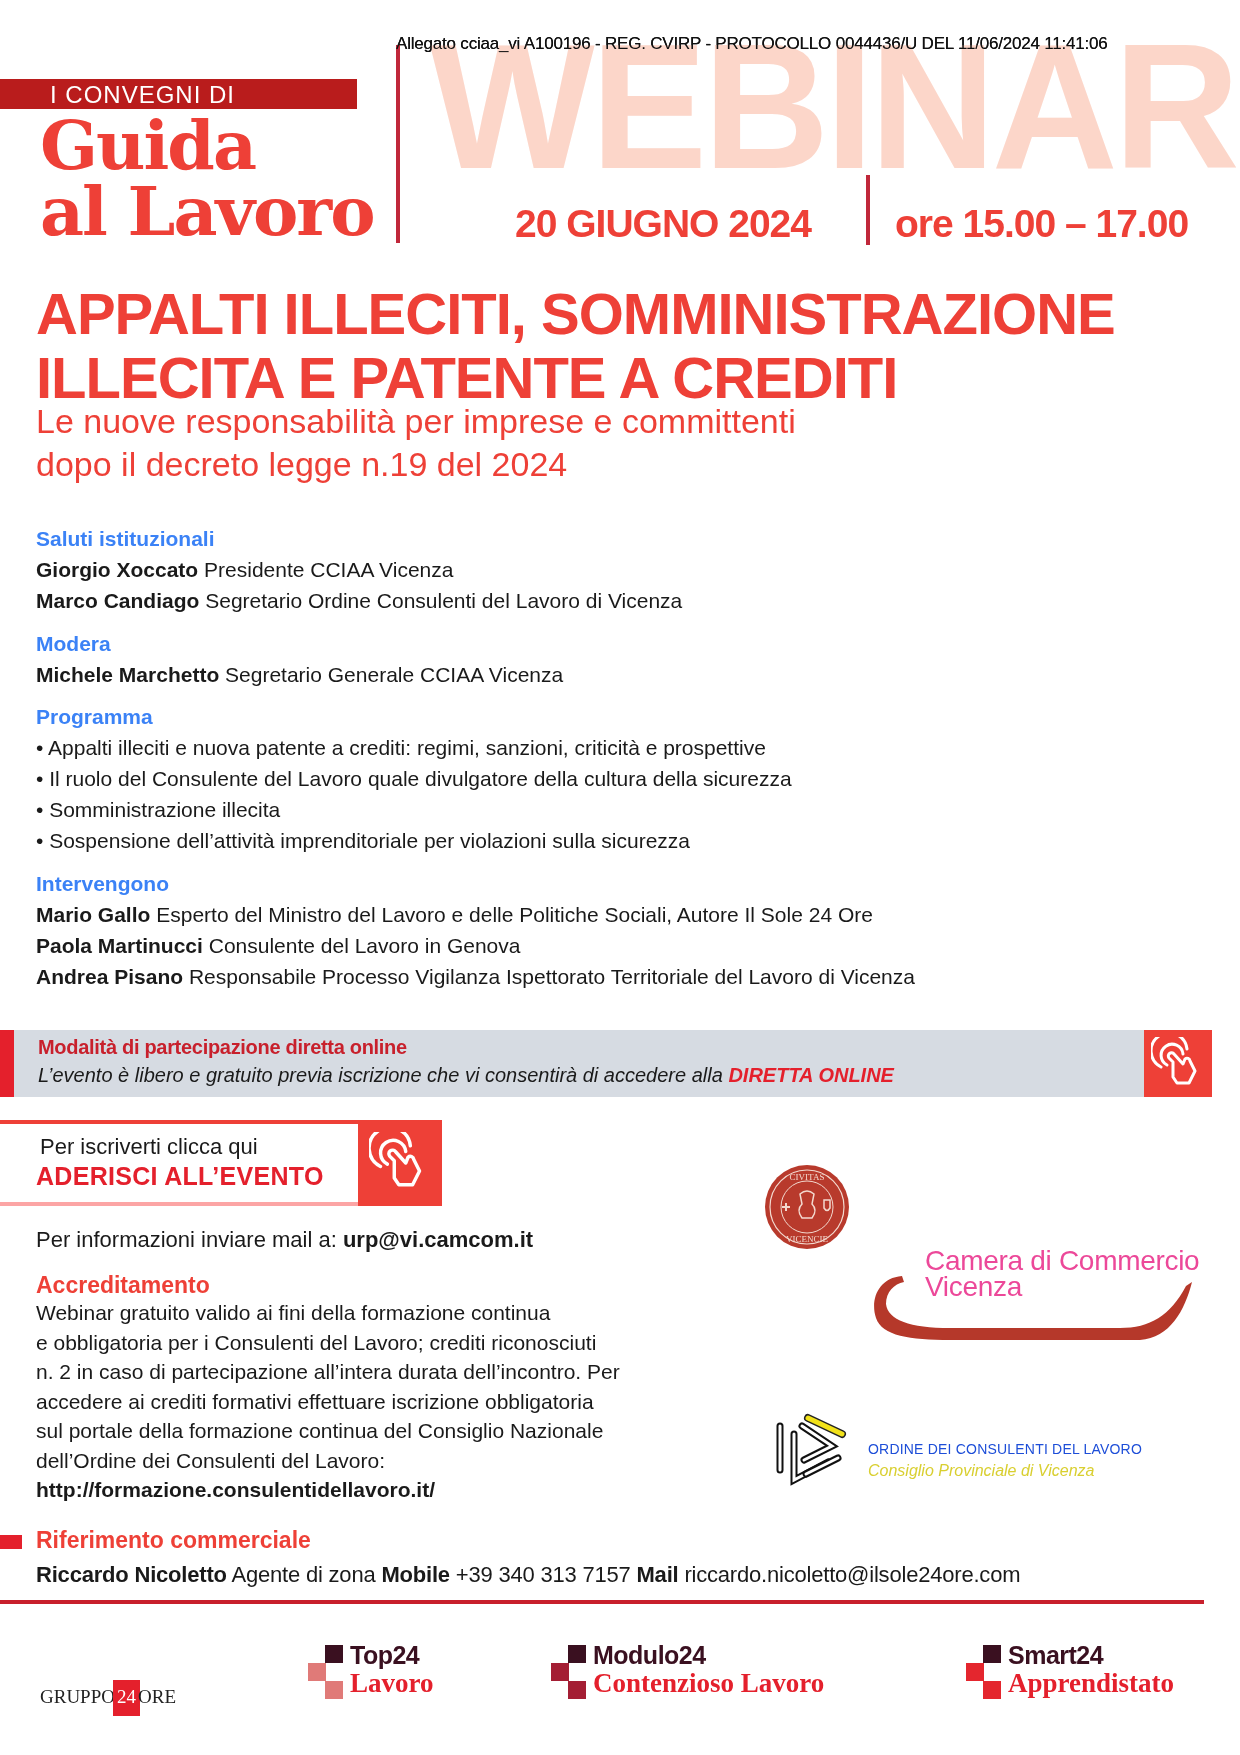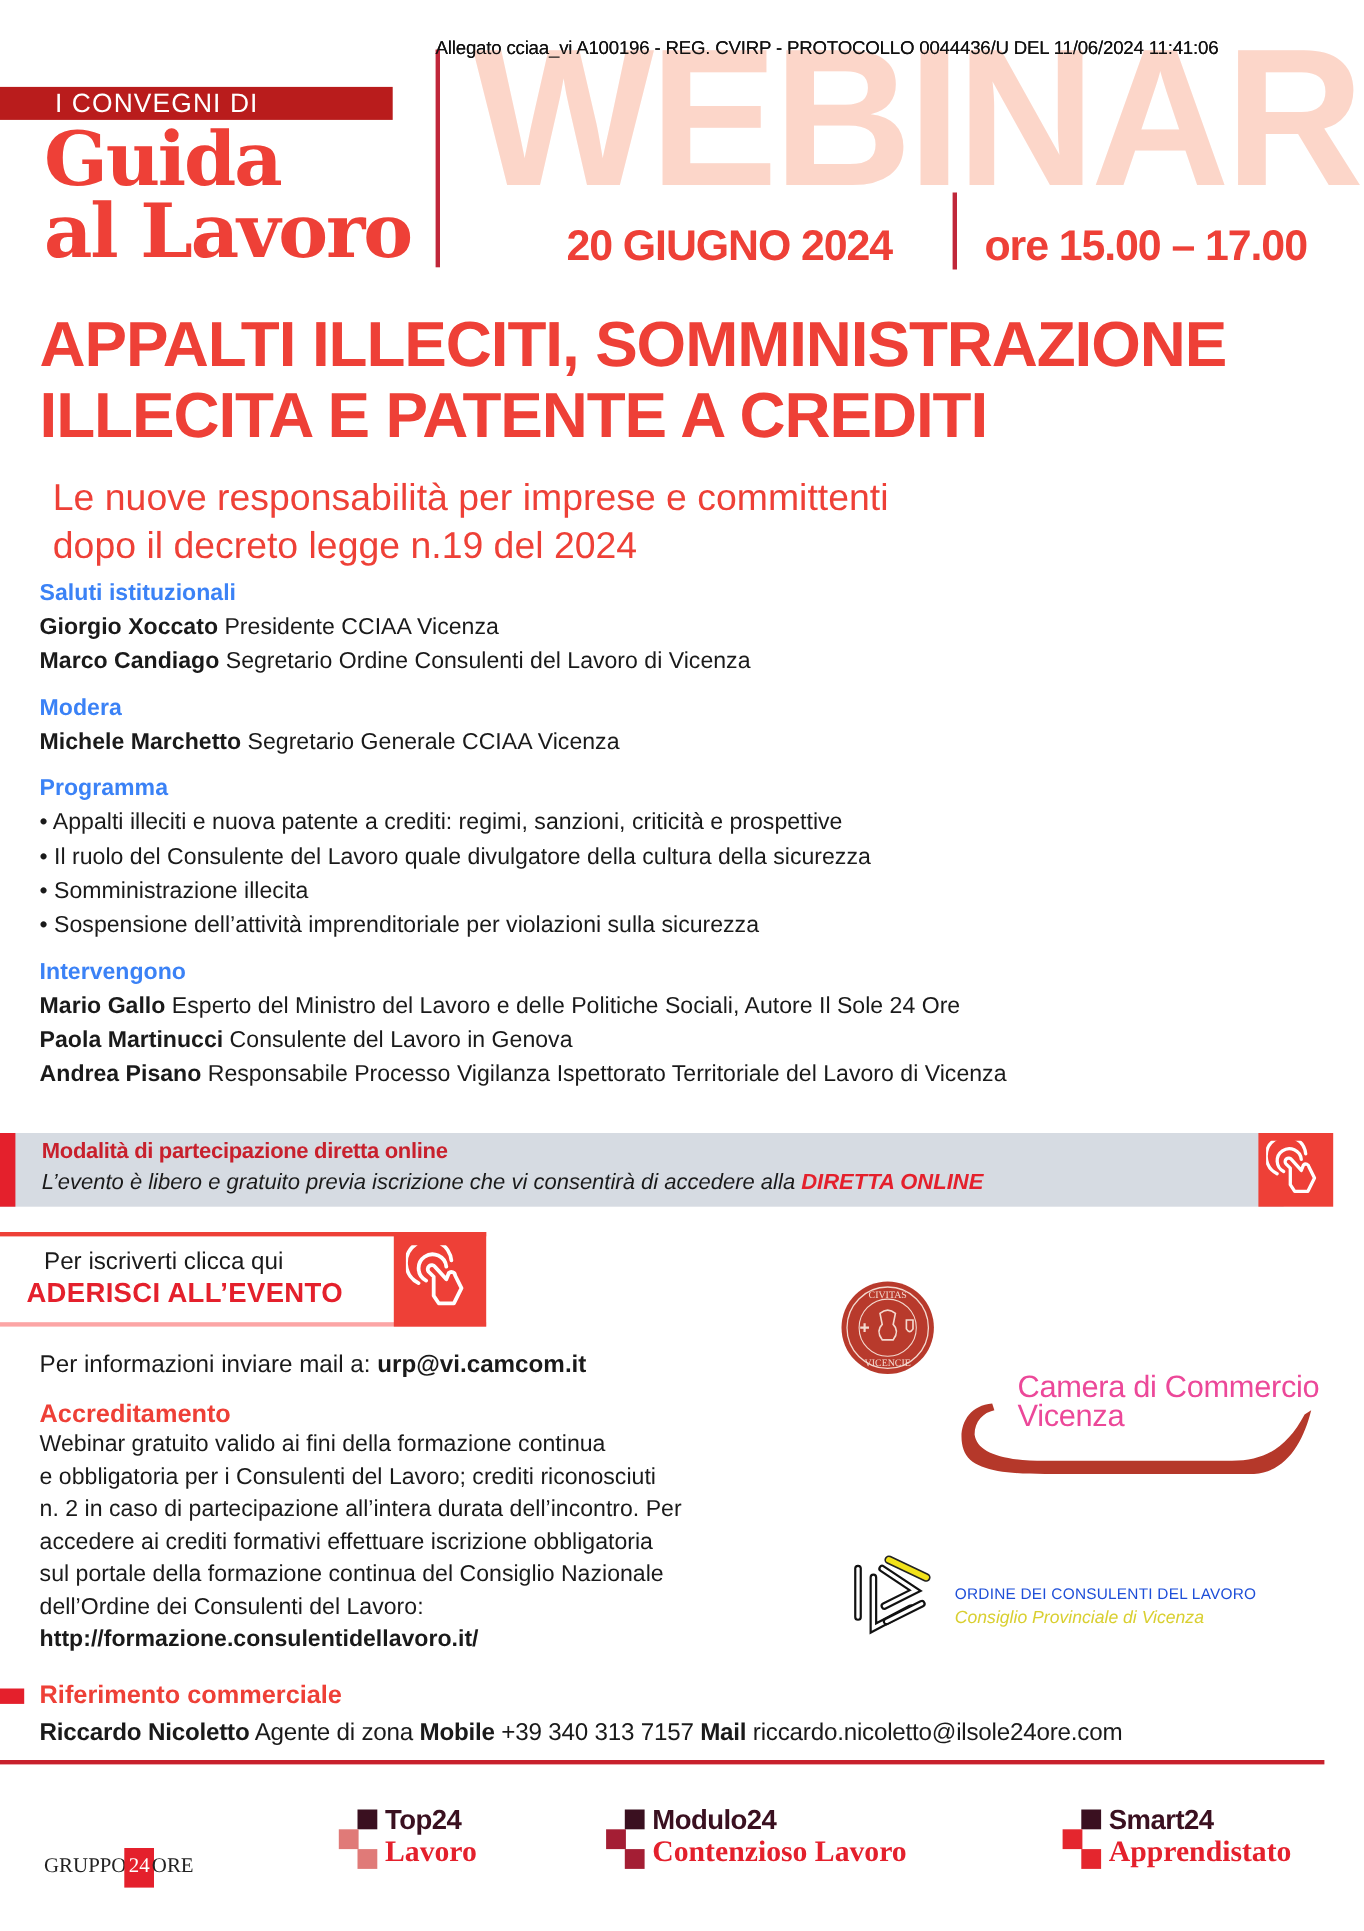--- a/index.html
+++ b/index.html
@@ -11,36 +11,36 @@
   .banner span { position:absolute; left:50px; top:2px; font-size:24px; color:#fff; letter-spacing:1px; font-weight:300; }
   .vline { left:396px; top:45px; width:4px; height:198px; background:#c0273a; }
   .brand { left:40px; top:112px; font-family:"DejaVu Serif", "Liberation Serif", serif; font-weight:bold; color:#ee4037;
            font-size:68px; line-height:66px; letter-spacing:-2px; }
   .webinar { left:430px; top:22px; font-family:"Liberation Sans", sans-serif; font-weight:bold; color:#fcd6c9;
              font-size:178px; line-height:170px; letter-spacing:-4px; transform:scaleX(0.98); transform-origin:left; }
   .date { left:515px; top:202px; font-size:39px; font-weight:bold; color:#ee4037; letter-spacing:-1px; }
   .dsep { left:866px; top:175px; width:4px; height:70px; background:#c0273a; }
   .time { left:895px; top:202px; font-size:39px; font-weight:bold; color:#ee4037; letter-spacing:-1px; }
   .title { left:36px; top:282px; font-size:58px; line-height:64px; font-weight:bold; color:#ee4037; letter-spacing:-1px; }
-  .subtitle { left:36px; top:432px; font-size:34px; line-height:43px; color:#ee4037;margin-left:12px; }
+  .subtitle { left:36px; top:400px; font-size:34px; line-height:43px; color:#ee4037; }
   .sect { left:36px; font-size:21px; color:#1a1a1a; }
   .sect .h { color:#3b82f6; font-weight:bold; font-size:21px; }
   .sect .row { height:31px; line-height:31px; white-space:nowrap; }
   .sect .hrow { height:30px; line-height:30px; }
   .sect b { font-weight:bold; }
   .gray { left:0; top:1030px; width:1167px; height:67px; background:#d6dbe2; }
   .gray .bar { position:absolute; left:0; top:0; width:14px; height:67px; background:#e4202c; }
   .gray .t1 { position:absolute; left:38px; top:6px; font-size:20px; font-weight:bold; color:#c8202c; letter-spacing:-0.3px; }
   .gray .t2 { position:absolute; left:38px; top:34px; font-size:20px; color:#1a1a1a; white-space:nowrap;font-style:italic; }
   .gray .t2 b { color:#e4202c; }
   .iconbox { background:#ee4037; display:flex; align-items:center; justify-content:center; }
   .click1 { left:1144px; top:1030px; width:68px; height:67px; }
   .reg { left:0; top:1120px; width:442px; height:86px; border-top:4px solid #ee4037; border-bottom:4px solid #fca5a5; box-sizing:border-box; }
   .reg .l1 { position:absolute; left:40px; top:10px; font-size:22px; color:#1a1a1a; }
-  .reg .l2 { position:absolute; left:24px; top:38px; font-size:25px; color:#e4202c; font-weight:bold; letter-spacing:0.3px;text-align:center; }
+  .reg .l2 { position:absolute; left:36px; top:38px; font-size:25px; color:#e4202c; font-weight:bold; letter-spacing:0.3px;text-align:center; }
   .click2 { left:358px; top:1120px; width:84px; height:86px; }
   .info { left:36px; top:1227px; font-size:22px; color:#1a1a1a; }
   .info b { font-weight:bold; }
   .accr-h { left:36px; top:1272px; font-size:23px; font-weight:bold; color:#ee4037; }
   .accr { left:36px; top:1298px; font-size:21px; line-height:29.5px; color:#1a1a1a; width:700px; }
   .accr .url { font-weight:bold; }
   .rif-mark { left:0; top:1535px; width:22px; height:14px; background:#e4202c; }
   .rif-h { left:36px; top:1527px; font-size:23px; font-weight:bold; color:#ee4037; }
   .contact { left:36px; top:1562px; font-size:22px; white-space:nowrap; color:#1a1a1a; letter-spacing:-0.2px; }
   .contact b { font-weight:bold; }

